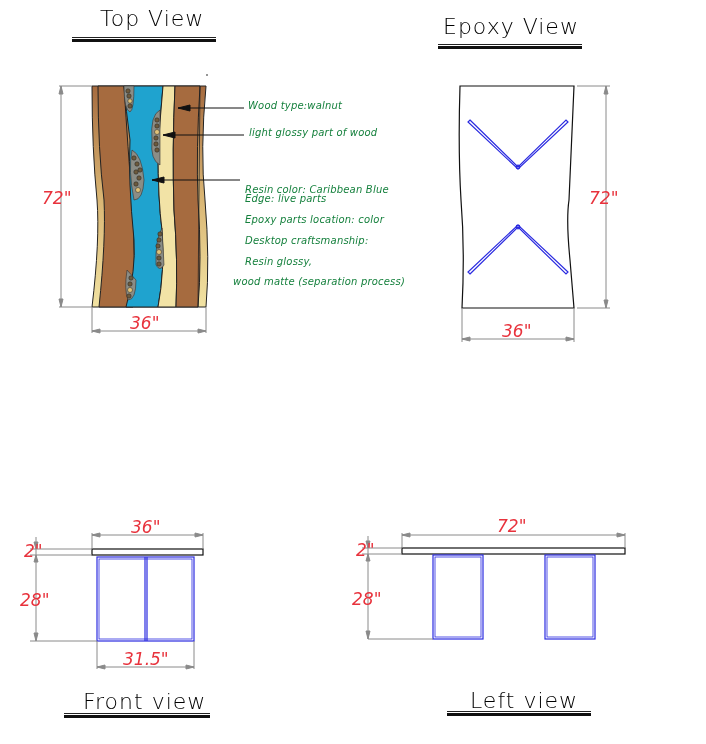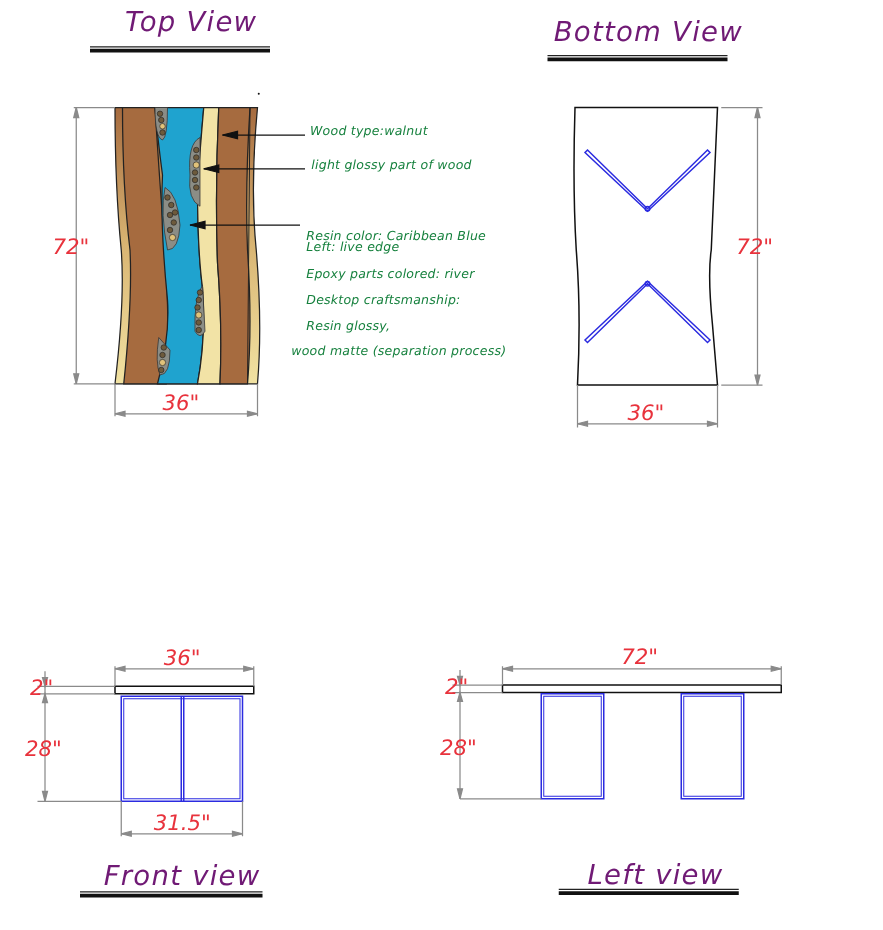--- a/index.html
+++ b/index.html
@@ -1,33 +1,33 @@
 <!DOCTYPE html>
 <html><head>
 <meta charset="utf-8">
 <style>
   html, body { margin: 0; padding: 0; background: #ffffff; }
   body { width: 706px; height: 744px; position: relative; overflow: hidden;
          font-family: "DejaVu Sans", sans-serif; }
-  .title { position: absolute; font-style: italic; font-size: 22px; color: #701a75;
+  .title { position: absolute; font-size: 22px; color: #000000;
            letter-spacing: 1px; font-weight: 300; }
   .title-underline { position: absolute; height: 5px; border-top: 1.5px solid #222;
                      border-bottom: 3.5px solid #111; box-sizing: border-box; }
   .dim { position: absolute; font-style: italic; color: #e8323c; font-size: 17px; }
   .note { position: absolute; font-style: italic; color: #15803d; font-size: 10px;
           white-space: nowrap; letter-spacing: 0.2px; }
   svg { position: absolute; left: 0; top: 0; }
 </style>
 </head>
 <body>
 
 <div class="title" style="left:100px; top:6px;">Top View</div>
 <div class="title-underline" style="left:72px; top:37px; width:144px;"></div>
 
-<div class="title" style="left:443px; top:14px;">Bottom View</div>
+<div class="title" style="left:443px; top:14px;">Epoxy View</div>
 <div class="title-underline" style="left:438px; top:44px; width:144px;"></div>
 
 <div class="title" style="left:83px; top:689px;">Front view</div>
 <div class="title-underline" style="left:64px; top:713px; width:146px;"></div>
 
 <div class="title" style="left:470px; top:688px;text-align:right;">Left view</div>
 <div class="title-underline" style="left:447px; top:711px; width:144px;"></div>
 
 <svg width="706" height="744" viewBox="0 0 706 744">
   <defs>
@@ -202,17 +202,17 @@
 <div class="dim" style="left:20px; top:590px;">28"</div>
 <div class="dim" style="left:123px; top:649px;">31.5"</div>
 
 <div class="dim" style="left:497px; top:516px;">72"</div>
 <div class="dim" style="left:356px; top:540px;">2"</div>
 <div class="dim" style="left:352px; top:589px;">28"</div>
 
 <div class="note" style="left:248px; top:100px;">Wood type:walnut</div>
 <div class="note" style="left:249px; top:127px;">light glossy part of wood</div>
 <div class="note" style="left:245px; top:172px;margin-top:12px;">Resin color: Caribbean Blue</div>
-<div class="note" style="left:245px; top:193px;">Left: live edge</div>
-<div class="note" style="left:245px; top:214px;">Epoxy parts colored: river</div>
+<div class="note" style="left:245px; top:193px;">Edge: live parts</div>
+<div class="note" style="left:245px; top:214px;">Epoxy parts location: color</div>
 <div class="note" style="left:245px; top:235px;">Desktop craftsmanship:</div>
 <div class="note" style="left:245px; top:256px;">Resin glossy,</div>
 <div class="note" style="left:233px; top:276px;">wood matte (separation process)</div>
 
 </body></html>

